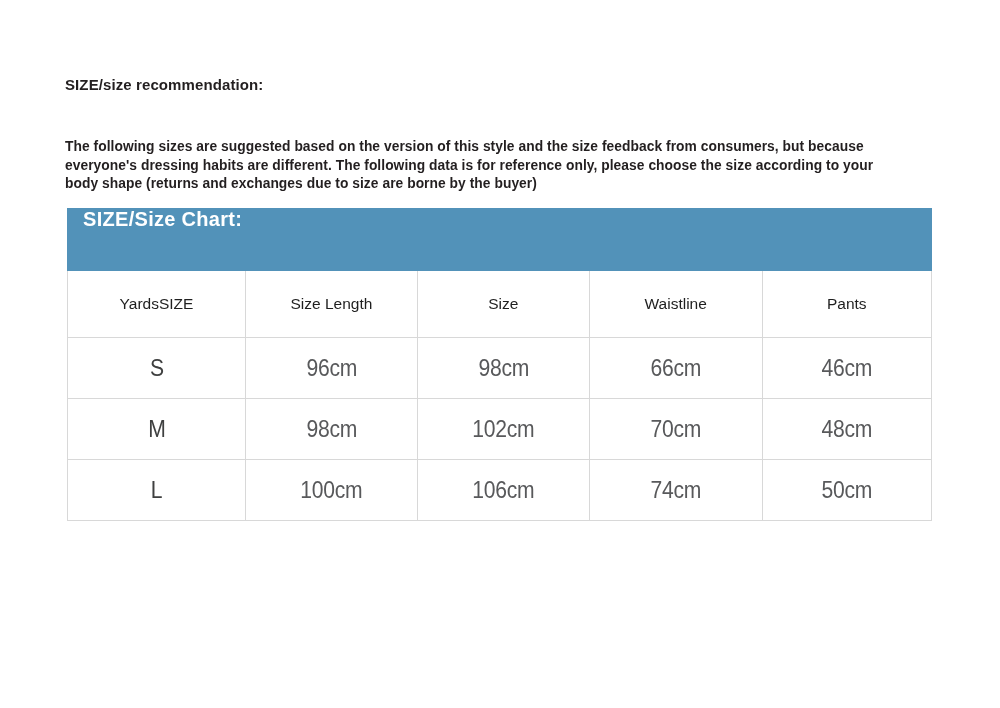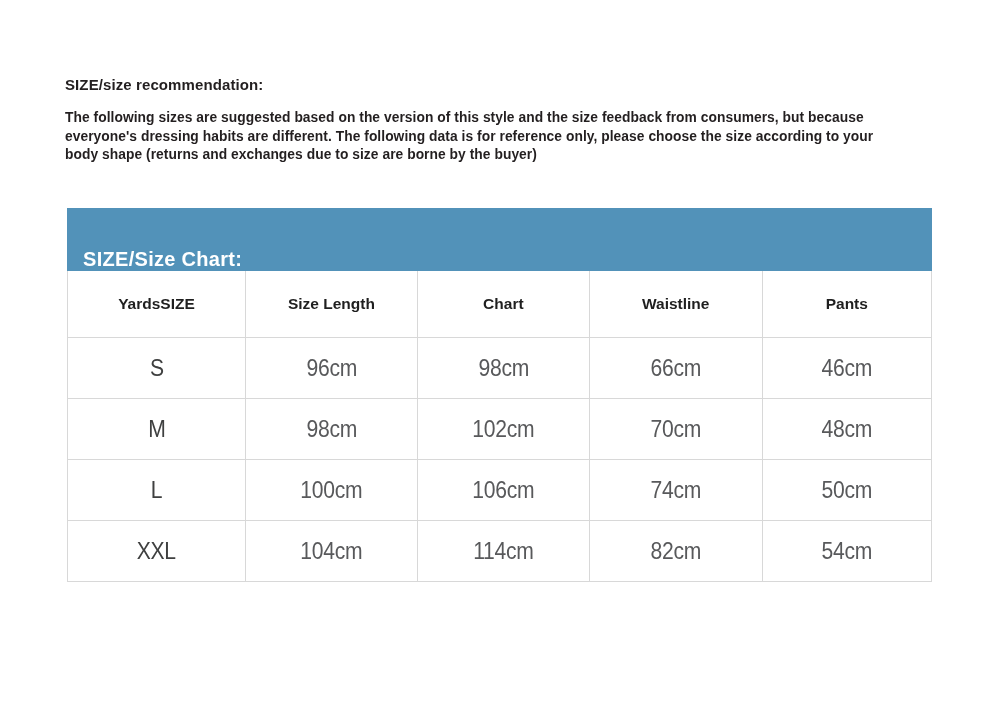--- a/index.html
+++ b/index.html
@@ -9,49 +9,49 @@
     position: relative;
     font-family: "Liberation Sans", sans-serif;
     overflow: hidden;
   }
   .rec-title {
     position: absolute; left: 65px; top: 76px;
     font-size: 15px; font-weight: bold; color: #231f20;
     letter-spacing: 0.1px;
   }
   .rec-body {
-    position: absolute; left: 65px; top: 109px; width: 845px;
+    position: absolute; left: 65px; top: 138px; width: 845px;
     font-size: 13.8px; font-weight: bold; color: #231f20;
     line-height: 18.5px; letter-spacing: 0.05px;
   }
   .chart {
     position: absolute; left: 67px; top: 208px; width: 865px;
   }
   .chart-title-bar {
     height: 63px;
-    display: flex; align-items: flex-end;
+    display: flex; align-items: flex-start;
     padding-left: 16px;
   }
   .chart-title {
     color: #ffffff; font-size: 20px; font-weight: bold;
     letter-spacing: 0.3px;
   }
   table.size-table {
     width: 100%; border-collapse: collapse; table-layout: fixed;
     background: #ffffff;
   }
   .size-table th, .size-table td {
     border: 1px solid #d8d8d8;
     text-align: center; vertical-align: middle;
     overflow: hidden;
   }
   .size-table thead th {
     border-top: none;
     height: 66px;
-    font-size: 15.5px; font-weight: bold; color: #1f1f1f;
+    font-size: 15.5px; font-weight: normal; color: #1f1f1f;
   }
   .size-table tbody td { height: 61px; }
   .size-table tbody td span {
     display: inline-block;
     font-size: 24px; color: #58595b;
     transform: scaleX(0.88);
     letter-spacing: -0.3px;
     white-space: nowrap;
   }
   .size-table tbody td.size-cell span { color: #3f4040; }
@@ -73,21 +73,21 @@
       <col style="width:20.6%">
       <col style="width:19.9%">
       <col style="width:19.9%">
       <col style="width:20.0%">
       <col style="width:19.6%">
     </colgroup>
     <thead>
       <tr>
         <th>YardsSIZE</th>
         <th>Size Length</th>
-        <th>Chart</th>
+        <th>Size</th>
         <th>Waistline</th>
         <th>Pants</th>
       </tr>
     </thead>
     <tbody>
       <tr>
         <td class="size-cell"><span>S</span></td>
         <td><span>96cm</span></td>
         <td><span>98cm</span></td>
         <td><span>66cm</span></td>
@@ -100,22 +100,15 @@
         <td><span>70cm</span></td>
         <td><span>48cm</span></td>
       </tr>
       <tr>
         <td class="size-cell"><span>L</span></td>
         <td><span>100cm</span></td>
         <td><span>106cm</span></td>
         <td><span>74cm</span></td>
         <td><span>50cm</span></td>
       </tr>
-      <tr>
-        <td class="size-cell"><span>XXL</span></td>
-        <td><span>104cm</span></td>
-        <td><span>114cm</span></td>
-        <td><span>82cm</span></td>
-        <td><span>54cm</span></td>
-      </tr>
     </tbody>
   </table>
 </div>
 
 </body></html>

